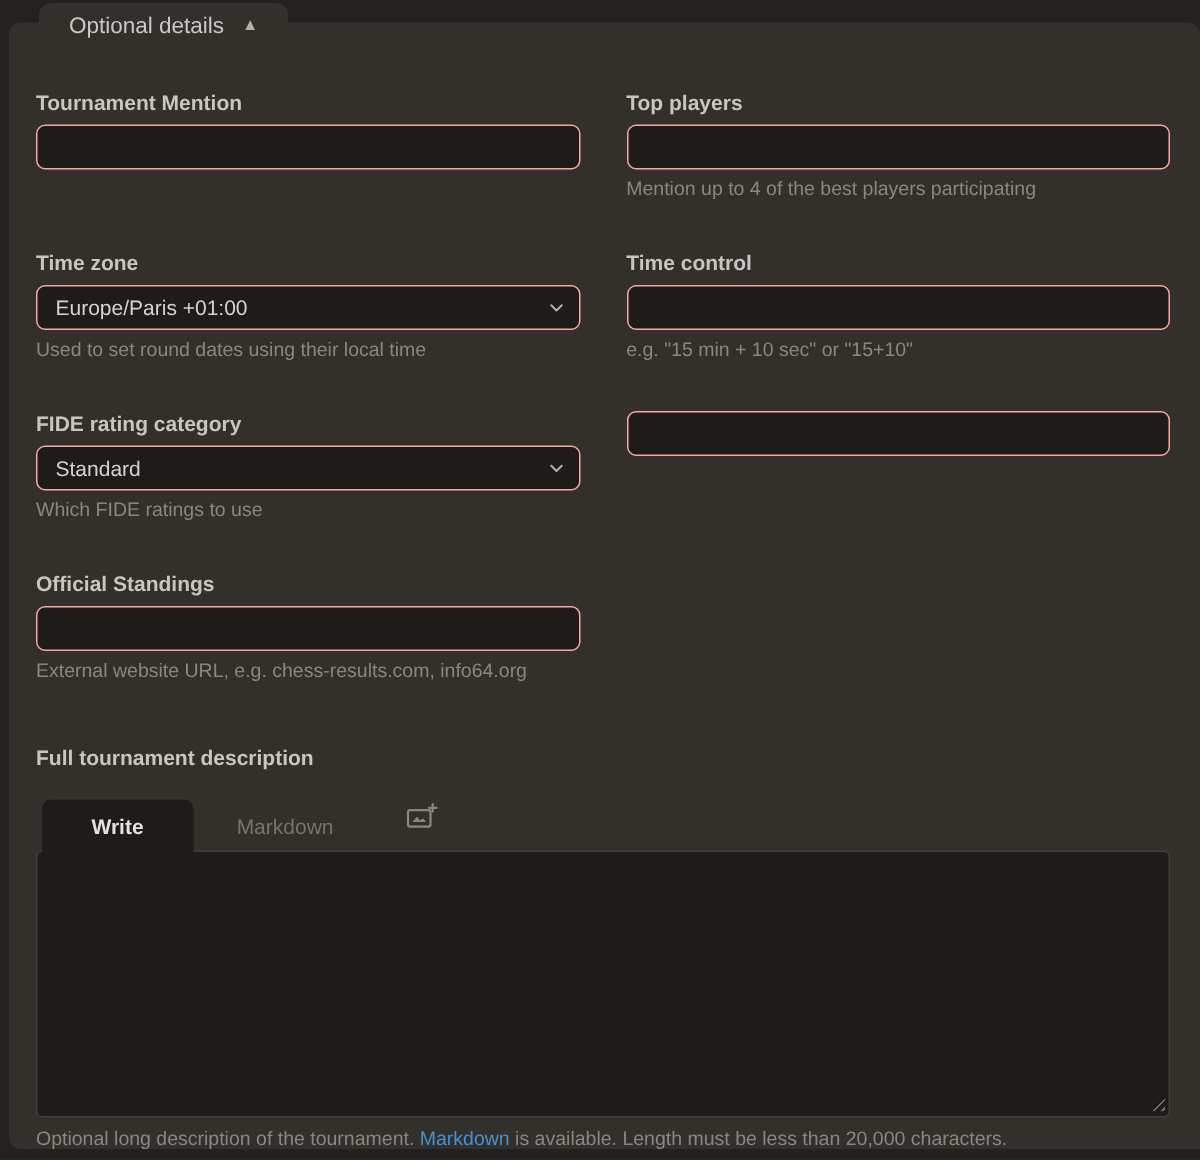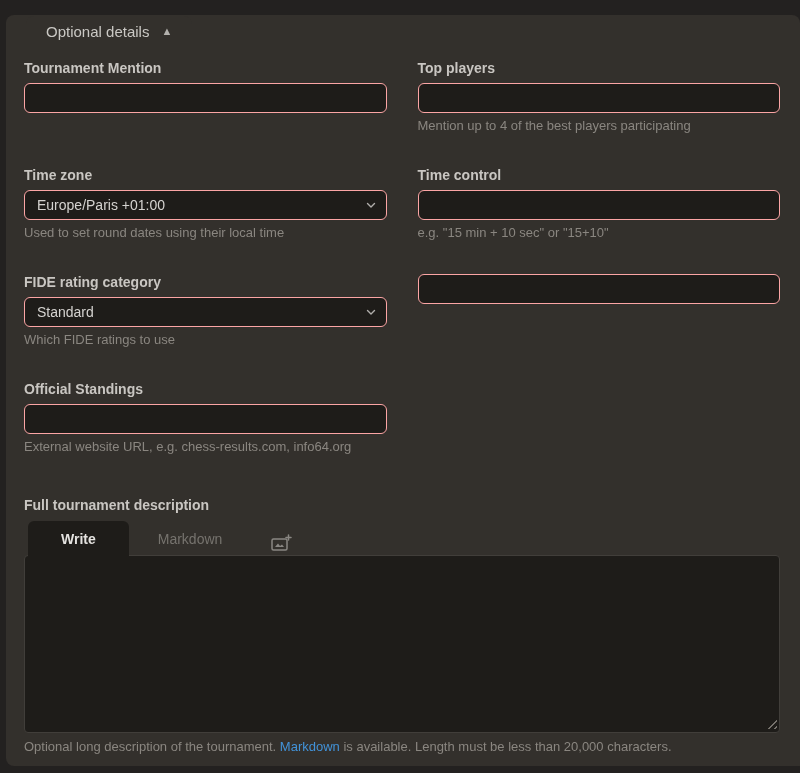--- a/index.html
+++ b/index.html
@@ -2,21 +2,21 @@
 <html><head>
 <meta charset="utf-8">
 <style>
   html,body{margin:0;padding:0;}
   body{
     width:800px;height:773px;position:relative;overflow:hidden;
     background:#232120;
     font-family:"Liberation Sans",sans-serif;
   }
   .panel-tab{
-    position:absolute;top:16px;left:26px;height:30px;z-index:2;
+    position:absolute;top:2px;left:26px;height:30px;z-index:2;
     background:#33302c;border-radius:8px 8px 0 0;
     display:flex;align-items:center;gap:12px;padding:0 20px;
     color:#cac8c4;font-size:15px;cursor:pointer;
   }
   .panel-tab .tri{font-size:11px;color:#b3b1ad;line-height:1;}
   .panel{
     position:absolute;top:15px;left:6px;right:0;bottom:7px;
     background:#33302c;border-radius:8px 8px 0 8px;
     padding:45px 20px 0 18px;box-sizing:border-box;
   }
@@ -29,22 +29,22 @@
     color:#d5d3d0;padding:0 12px;font-size:14px;
     font-family:"Liberation Sans",sans-serif;outline:none;
   }
   .select-wrap{position:relative;}
   .sel{appearance:none;-webkit-appearance:none;-moz-appearance:none;padding-right:30px;cursor:pointer;}
   .chev{position:absolute;right:10px;top:9px;pointer-events:none;}
   .hint{margin:5px 0 0;font-size:13px;color:#8a8680;line-height:16px;min-height:0;}
   .hint:empty{display:none;}
 
   .desc{margin-top:9px;}
-  .desc .flabel{margin-bottom:8px;}
-  .editor-tabs{display:flex;align-items:flex-end;height:35px;margin-left:4px;position:relative;z-index:1;}
+  .desc .flabel{margin-bottom:20px;}
+  .editor-tabs{display:flex;align-items:flex-start;height:35px;margin-left:4px;position:relative;z-index:1;}
   .etab{
     height:35px;border:none;background:transparent;cursor:pointer;
     font-family:"Liberation Sans",sans-serif;font-size:14px;
     color:#76736e;padding:0 29px;
   }
   .etab.active{
     background:#1e1c19;border-radius:6px 6px 0 0;
     color:#e4e2df;font-weight:bold;padding:0 33px;
   }
   .img-btn{background:none;border:none;margin-left:17px;padding:2px;cursor:pointer;color:#8a8783;line-height:0;}

